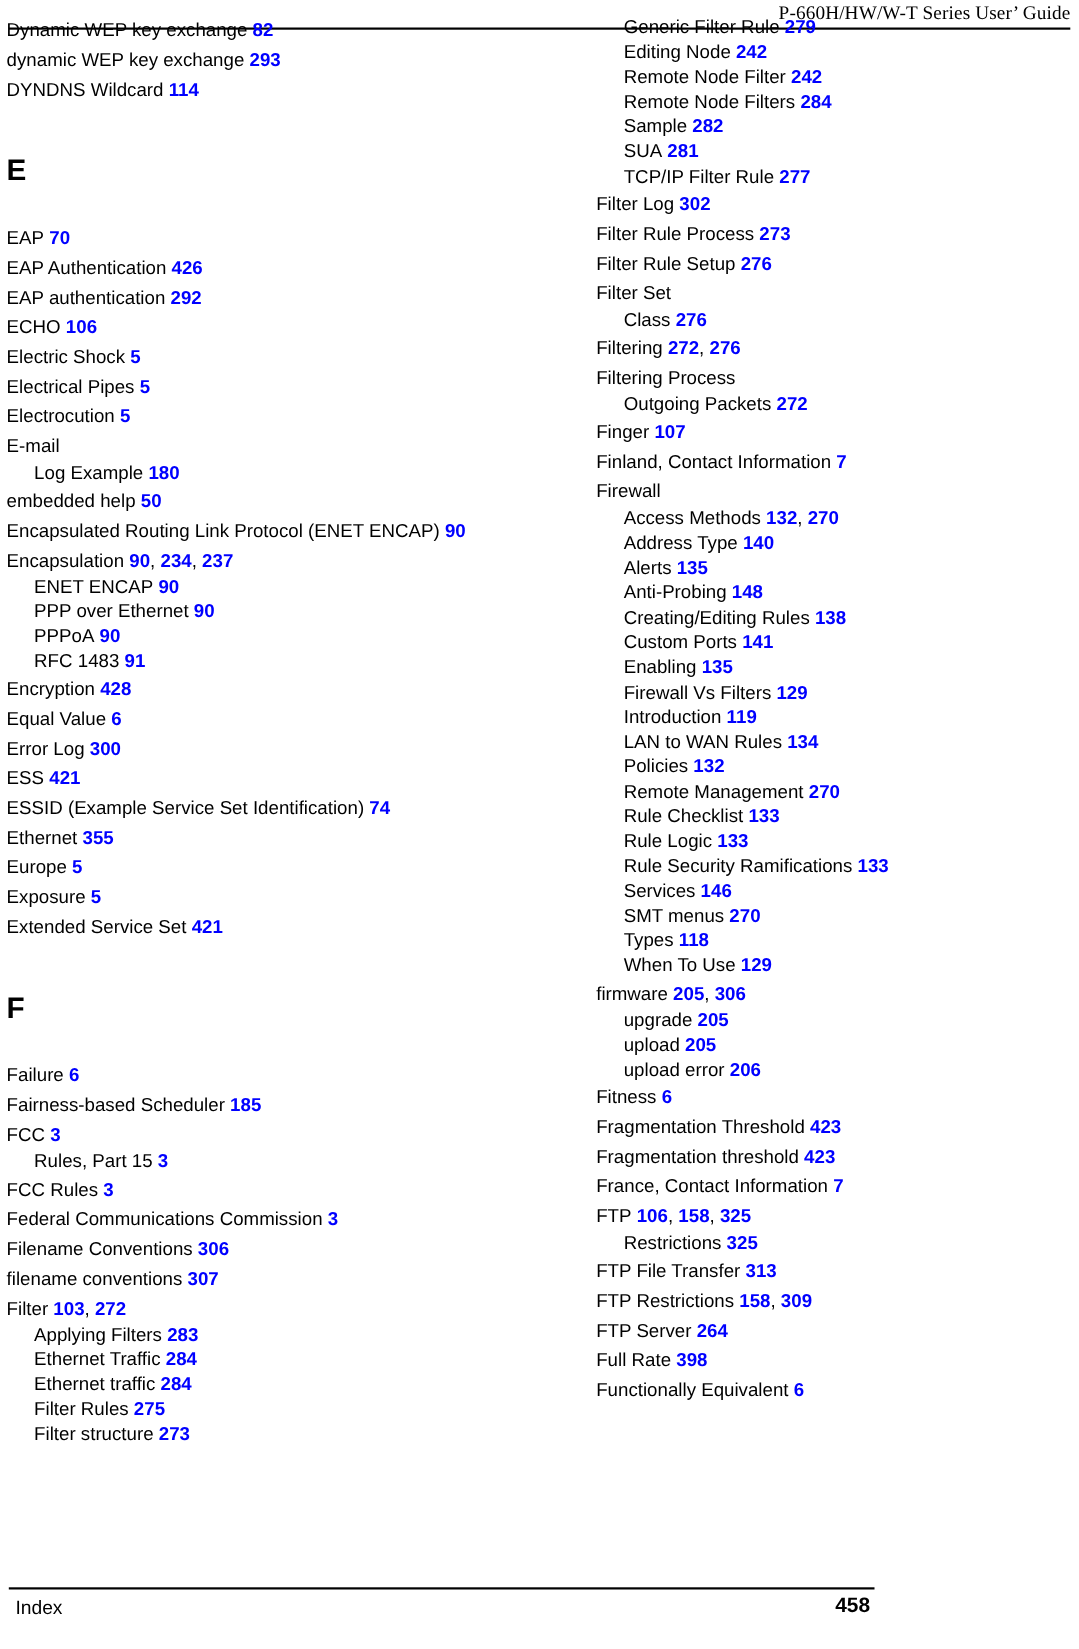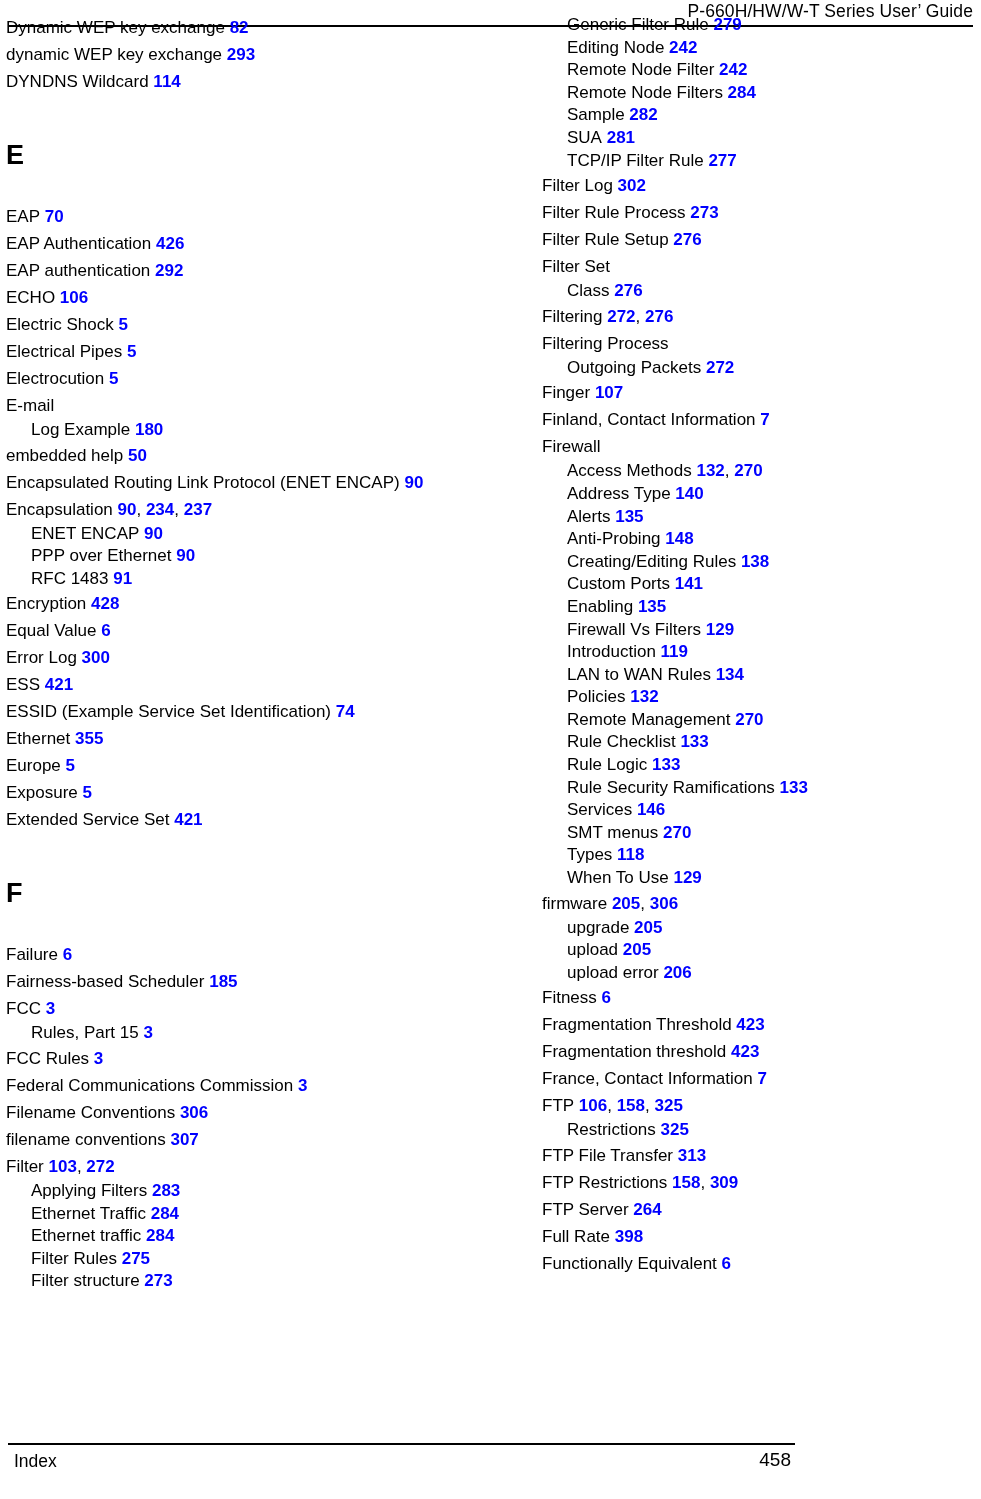--- a/index.html
+++ b/index.html
@@ -16,20 +16,21 @@
     overflow: hidden;
   }
 
   
   .page-header {
     position: absolute;
     left: 0;
     top: 0;
     width: 981px;
     height: 30px;
+    font-family: Liberation Serif, serif;
   }
   .page-header .header-title {
     position: absolute;
     right: 8px;
     top: 1px;
     font-size: 17.5px;
     letter-spacing: 0.1px;
     white-space: nowrap;
   }
   .page-header .header-rule {
@@ -108,20 +109,21 @@
     position: absolute;
     left: 14px;
     top: 8px;
     font-size: 17.5px;
   }
   .page-footer .footer-pagenum {
     position: absolute;
     right: 12px;
     top: 6px;
     font-size: 19px;
+    font-weight: bold;
   }
 </style>
 </head>
 <body>
 
 <div class="page-header">
   <div class="header-title">P-660H/HW/W-T Series User’ Guide</div>
   <div class="header-rule"></div>
 </div>
 
@@ -140,20 +142,21 @@
       <div class="entry"><span>Electric Shock</span><span class="pg"> 5</span></div>
       <div class="entry"><span>Electrical Pipes</span><span class="pg"> 5</span></div>
       <div class="entry"><span>Electrocution</span><span class="pg"> 5</span></div>
       <div class="entry"><span>E-mail</span></div>
       <div class="entry sub"><span>Log Example</span><span class="pg"> 180</span></div>
       <div class="entry"><span>embedded help</span><span class="pg"> 50</span></div>
       <div class="entry"><span>Encapsulated Routing Link Protocol (ENET ENCAP)</span><span class="pg"> 90</span></div>
       <div class="entry"><span>Encapsulation</span><span class="pg"> 90</span><span class="sep">,</span><span class="pg"> 234</span><span class="sep">,</span><span class="pg"> 237</span></div>
       <div class="entry sub"><span>ENET ENCAP</span><span class="pg"> 90</span></div>
       <div class="entry sub"><span>PPP over Ethernet</span><span class="pg"> 90</span></div>
+      <div class="entry sub"><span>PPPoA</span><span class="pg"> 90</span></div>
       <div class="entry sub"><span>RFC 1483</span><span class="pg"> 91</span></div>
       <div class="entry"><span>Encryption</span><span class="pg"> 428</span></div>
       <div class="entry"><span>Equal Value</span><span class="pg"> 6</span></div>
       <div class="entry"><span>Error Log</span><span class="pg"> 300</span></div>
       <div class="entry"><span>ESS</span><span class="pg"> 421</span></div>
       <div class="entry"><span>ESSID (Example Service Set Identification)</span><span class="pg"> 74</span></div>
       <div class="entry"><span>Ethernet</span><span class="pg"> 355</span></div>
       <div class="entry"><span>Europe</span><span class="pg"> 5</span></div>
       <div class="entry"><span>Exposure</span><span class="pg"> 5</span></div>
       <div class="entry"><span>Extended Service Set</span><span class="pg"> 421</span></div>

